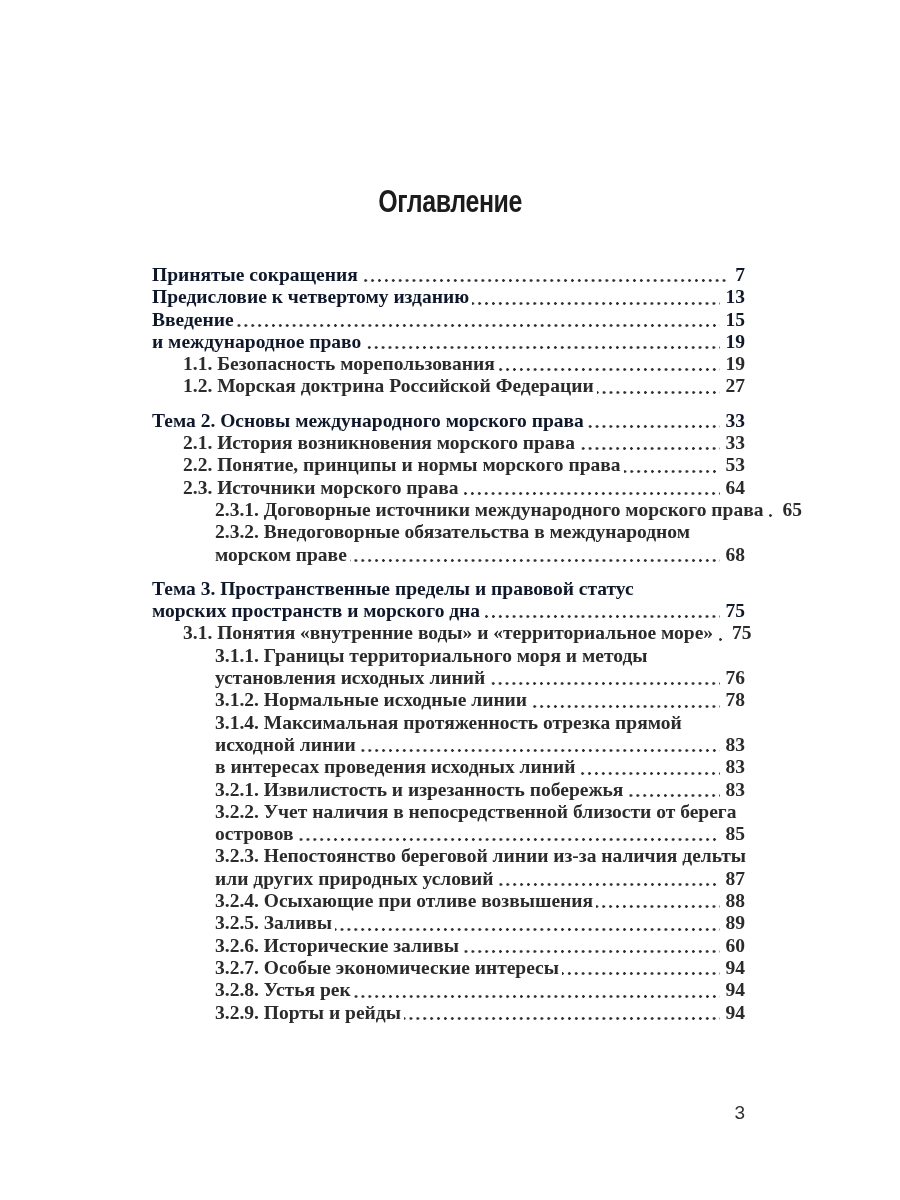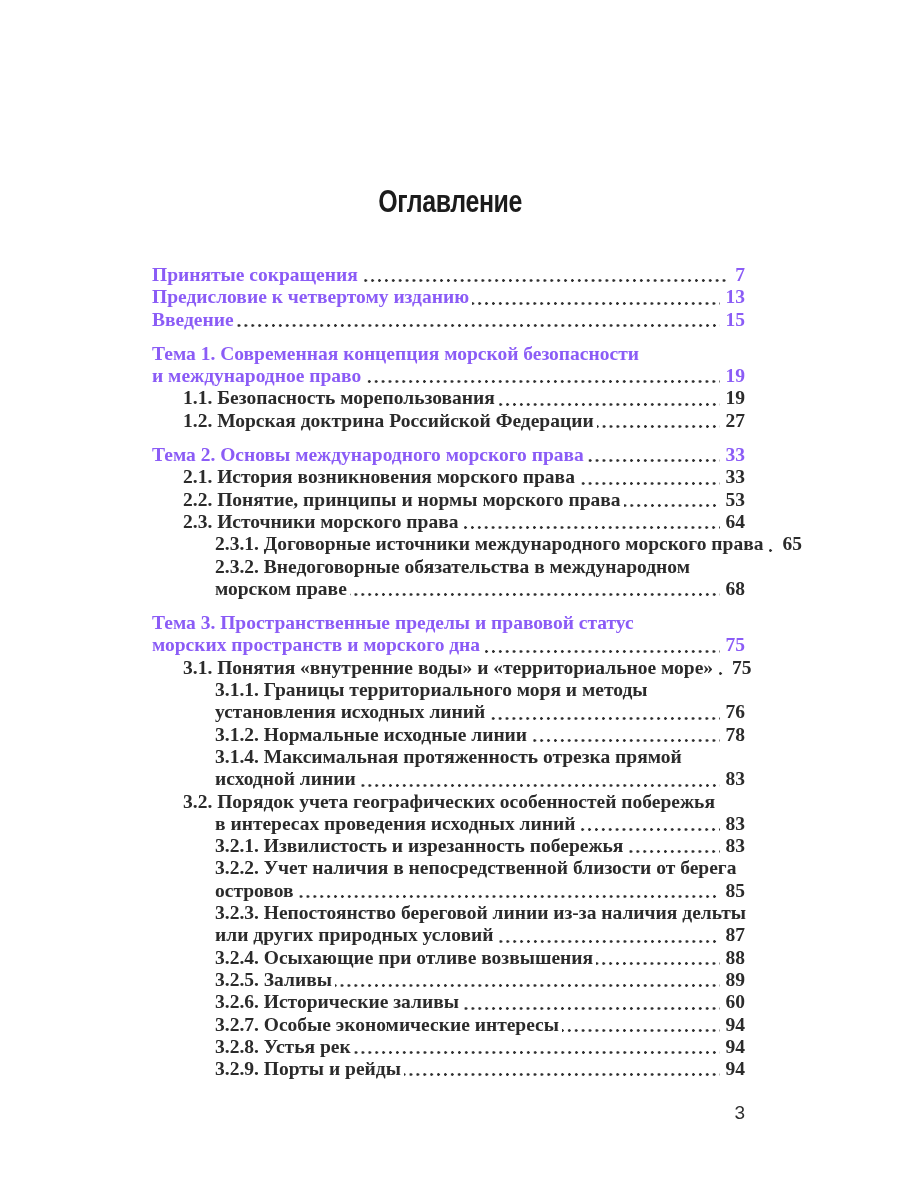--- a/index.html
+++ b/index.html
@@ -41,21 +41,21 @@
     width: 593px;
   }
   .row {
     display: flex;
     align-items: flex-end;
     font-size: 19.5px;
     line-height: 22.3px;
     color: #2b2b2b;
     font-weight: bold;
   }
-  .row.bold { font-weight: 700; color: #8b5cf6; }
+  .row.bold { font-weight: 700; color: #0f172a; }
   .row.group-start { margin-top: 12px; }
   .row.indent-1 { padding-left: 31px; }
   .row.indent-2 { padding-left: 63px; }
   .label { white-space: nowrap; }
   .dots {
     flex: 1;
     height: 3px;
     margin: 0 6px 4px 3px;
     min-width: 10px;
     background-image: radial-gradient(circle at 1.4px 1.5px, #2f2f2f 1.15px, rgba(0,0,0,0) 1.55px);
@@ -89,23 +89,20 @@
       <div class="row indent-0 bold">
         <span class="label">Предисловие к четвертому изданию</span>
         <span class="dots"></span>
         <span class="num">13</span>
       </div>
       <div class="row indent-0 bold">
         <span class="label">Введение</span>
         <span class="dots"></span>
         <span class="num">15</span>
       </div>
-      <div class="row indent-0 bold group-start">
-        <span class="label">Тема 1. Современная концепция морской безопасности</span>
-      </div>
       <div class="row indent-0 bold">
         <span class="label">и международное право</span>
         <span class="dots"></span>
         <span class="num">19</span>
       </div>
       <div class="row indent-1">
         <span class="label">1.1. Безопасность морепользования</span>
         <span class="dots"></span>
         <span class="num">19</span>
       </div>
@@ -173,23 +170,20 @@
         <span class="dots"></span>
         <span class="num">78</span>
       </div>
       <div class="row indent-2">
         <span class="label">3.1.4. Максимальная протяженность отрезка прямой</span>
       </div>
       <div class="row indent-2">
         <span class="label">исходной линии</span>
         <span class="dots"></span>
         <span class="num">83</span>
-      </div>
-      <div class="row indent-1">
-        <span class="label">3.2. Порядок учета географических особенностей побережья</span>
       </div>
       <div class="row indent-2">
         <span class="label">в интересах проведения исходных линий</span>
         <span class="dots"></span>
         <span class="num">83</span>
       </div>
       <div class="row indent-2">
         <span class="label">3.2.1. Извилистость и изрезанность побережья</span>
         <span class="dots"></span>
         <span class="num">83</span>

